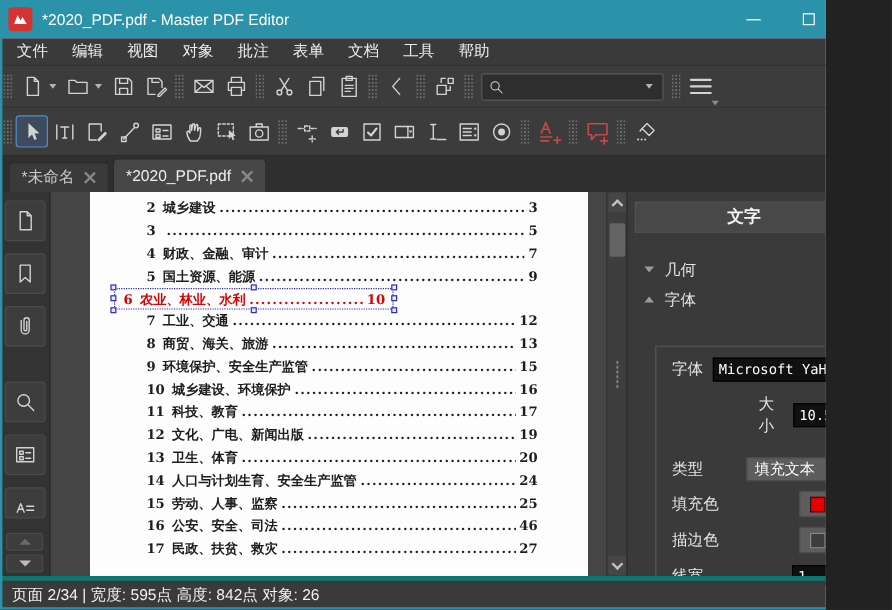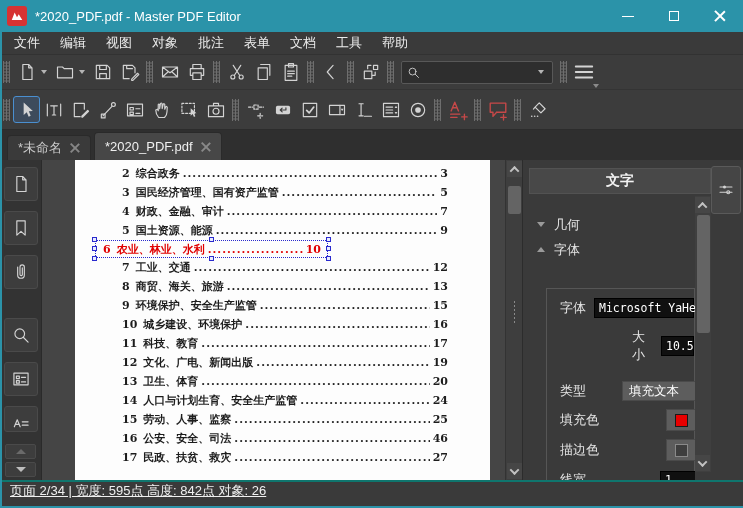--- a/index.html
+++ b/index.html
@@ -1,18 +1,18 @@
 <!DOCTYPE html>
 <html><head>
 <meta charset="utf-8">
 <style>
   * { margin:0; padding:0; box-sizing:border-box; }
   html,body { background:#222; }
   #window {
-    position:relative; width:743px; height:508px; overflow:hidden;
+    position:relative; width:688px; height:508px; overflow:hidden;
     background:#f0abfc; font-family:"Liberation Sans","DejaVu Sans",sans-serif;
     color:#e6e6e6;
     padding-left:38px;
   }
   
   .titlebar { position:absolute; left:0; top:0; width:743px; height:32px;
     background:#2b93a9; display:flex; align-items:center; }
   .logo { width:20px; height:20px; margin:0 8px 0 7px; border-radius:3px; background:#d63333;
     display:flex; align-items:center; justify-content:center; }
   .title-text { font-size:13px; color:#fff; }
@@ -104,21 +104,21 @@
   .field { background:#101010; border:1px solid #000; color:#fff; font-family:"DejaVu Sans Mono","Liberation Mono",monospace;
     font-size:11.5px; display:flex; align-items:center; padding:0 4px; height:20px; }
   .dropdown { background:#5d5d5d; border:1px solid #4a4a4a; color:#fff; font-size:12.5px;
     display:flex; align-items:center; padding:0 6px; height:20px; }
   .swatch-btn { width:30px; height:22px; background:#5d5d5d; border:1px solid #4a4a4a;
     display:flex; align-items:center; justify-content:center; }
   .sw { width:13px; height:13px; border:1px solid #1a1a1a; }
   .pscroll { position:absolute; left:172px; top:36px; width:16px; height:276px; background:#3f3f3f; }
   
   .statusbar { position:absolute; left:0; top:480px; width:743px; height:28px; background:#3a3a3a;
-    border-top:2px solid #0f766e; display:flex; padding-left:10px; font-size:13px; color:#f0f0f0;text-decoration:underline; }
+    border-top:4px solid #0f766e; display:flex; align-items:center; padding-left:10px; font-size:13px; color:#f0f0f0; }
   .frame-left { position:absolute; left:0; top:32px; width:2px; height:476px; background:#2b93a9; z-index:50; }
   .frame-bottom { position:absolute; left:0; top:506px; width:743px; height:2px; background:#2b93a9; z-index:50; }
 </style>
 </head>
 <body>
 
 <div id="window">
 
   <div class="titlebar">
     <div class="logo">
@@ -401,29 +401,28 @@
         </div>
     </div>
 
     <div class="docarea">
       <div class="page">
         <div class="toc">
 
             <div class="toc-row">
 
               <span class="n">2</span>
-              <span class="t">综合政务</span>
+              <span class="t">城乡建设</span>
               <span class="leader"></span>
               <span class="p">3</span>
             </div>
 
             <div class="toc-row">
 
               <span class="n">3</span>
-              <span class="t">国民经济管理、国有资产监管</span>
               <span class="leader"></span>
               <span class="p">5</span>
             </div>
 
             <div class="toc-row">
 
               <span class="n">4</span>
               <span class="t">财政、金融、审计</span>
               <span class="leader"></span>
               <span class="p">7</span>

